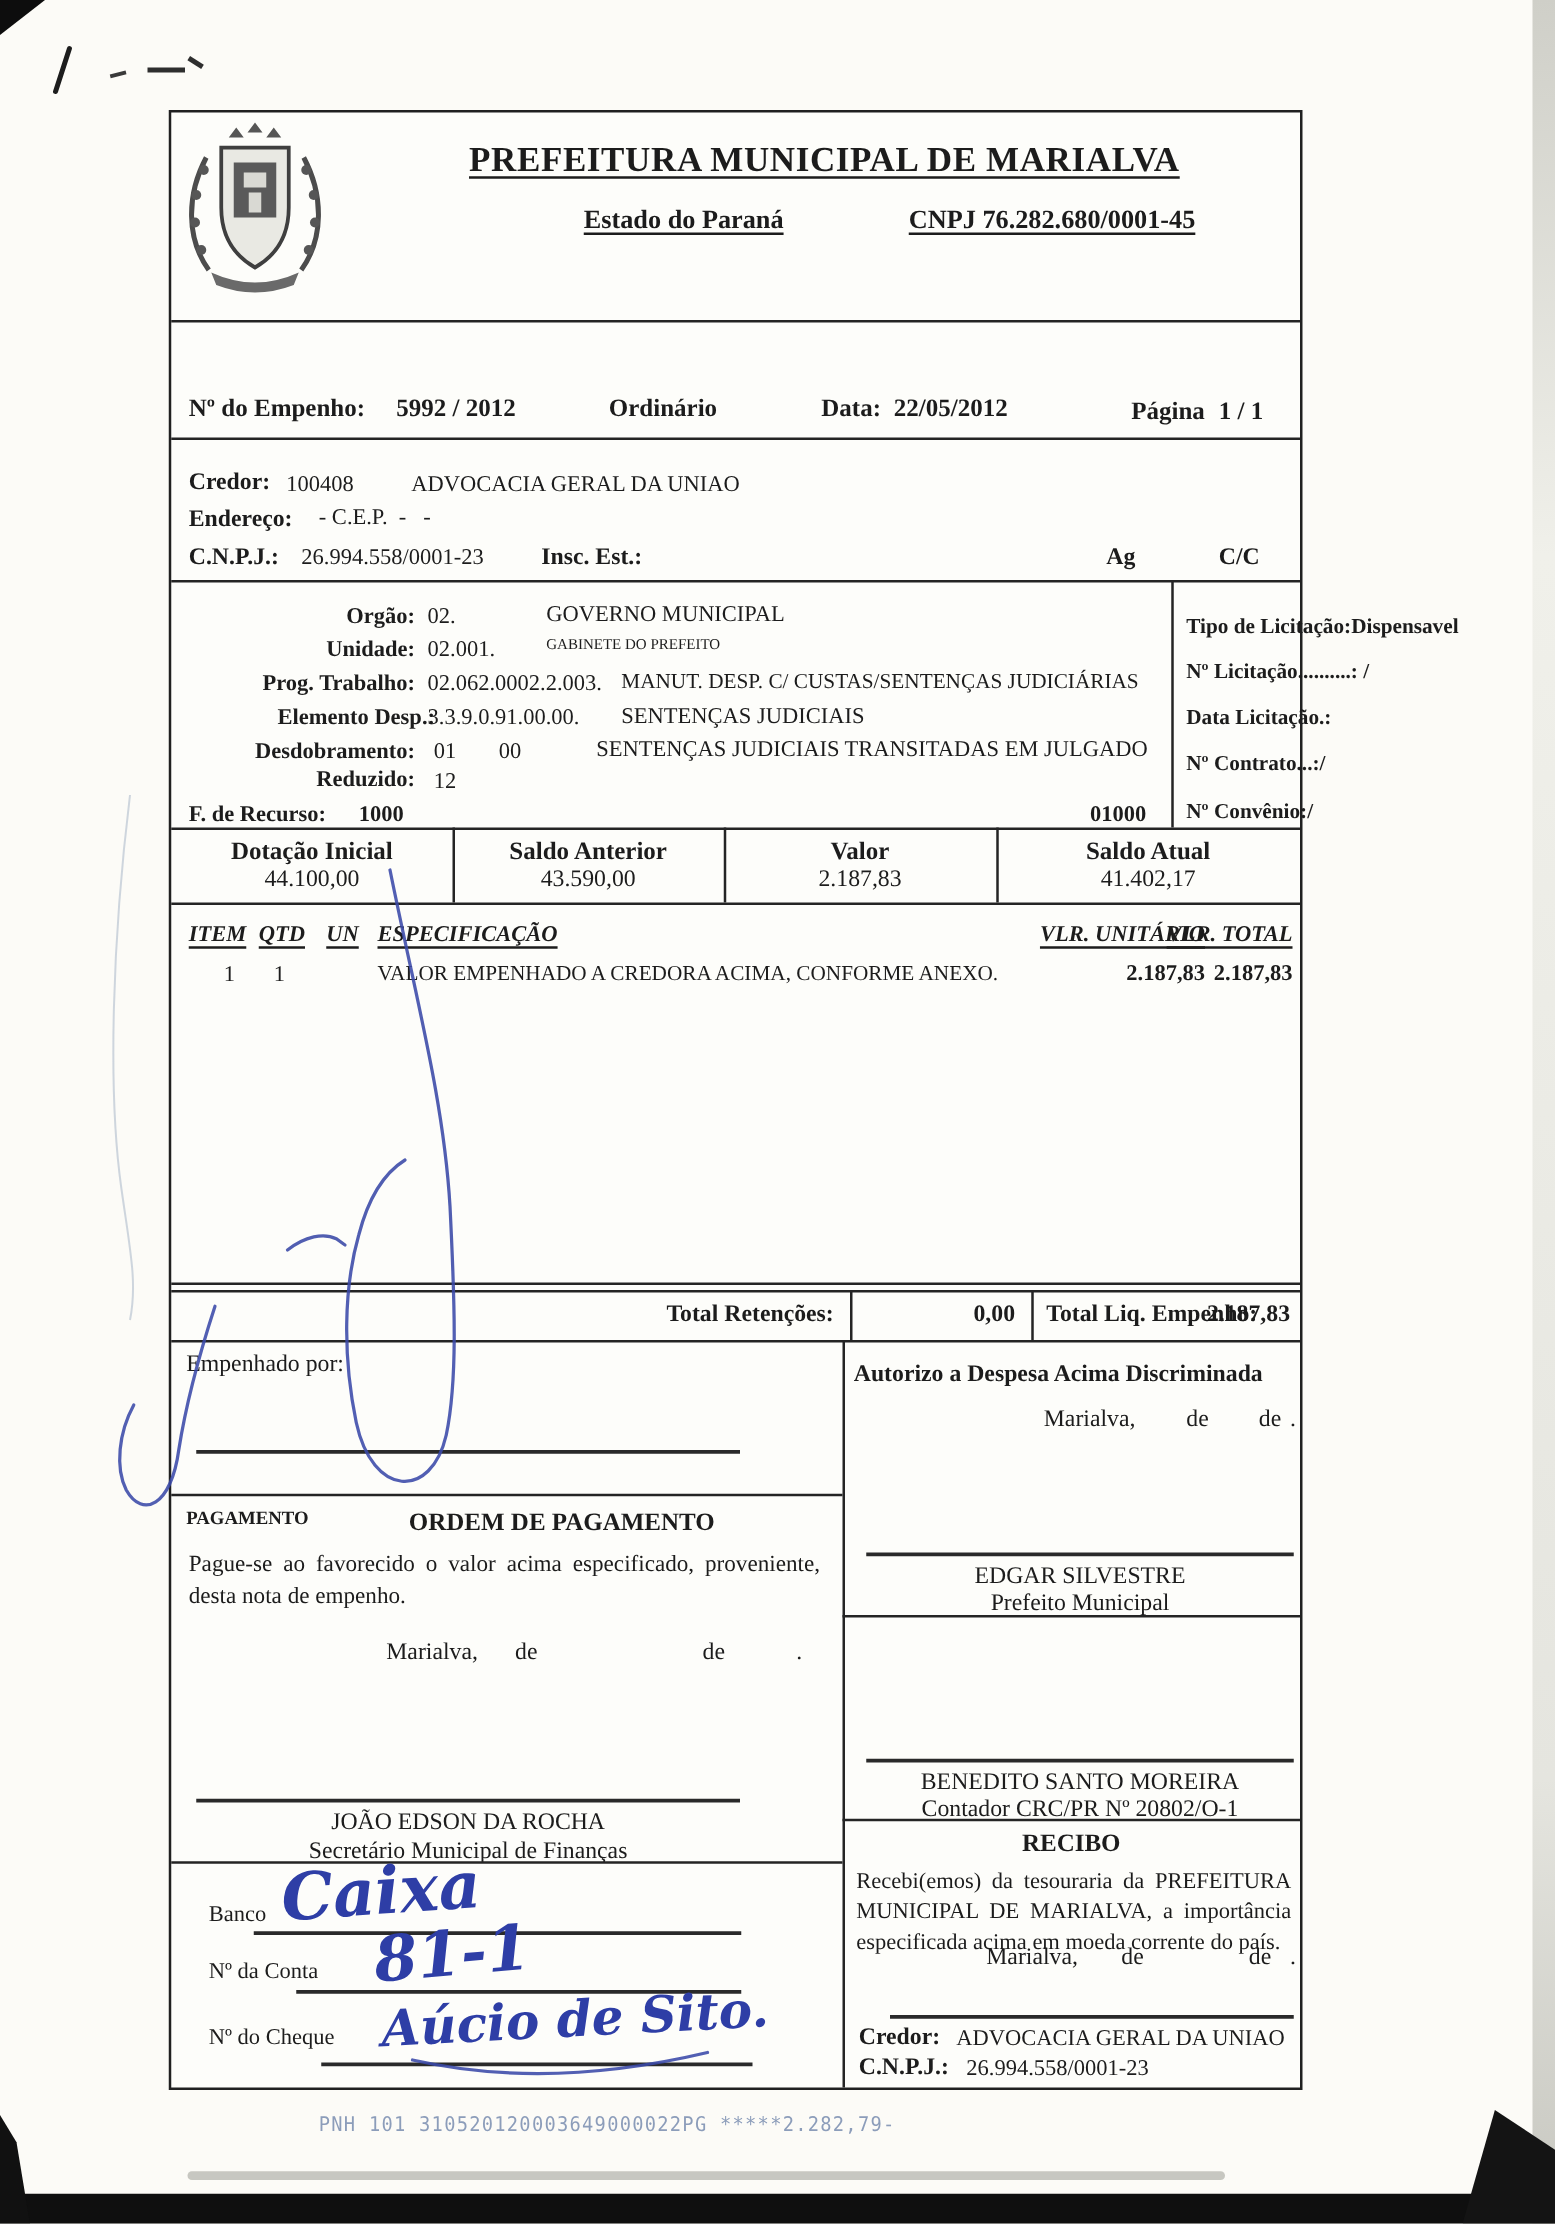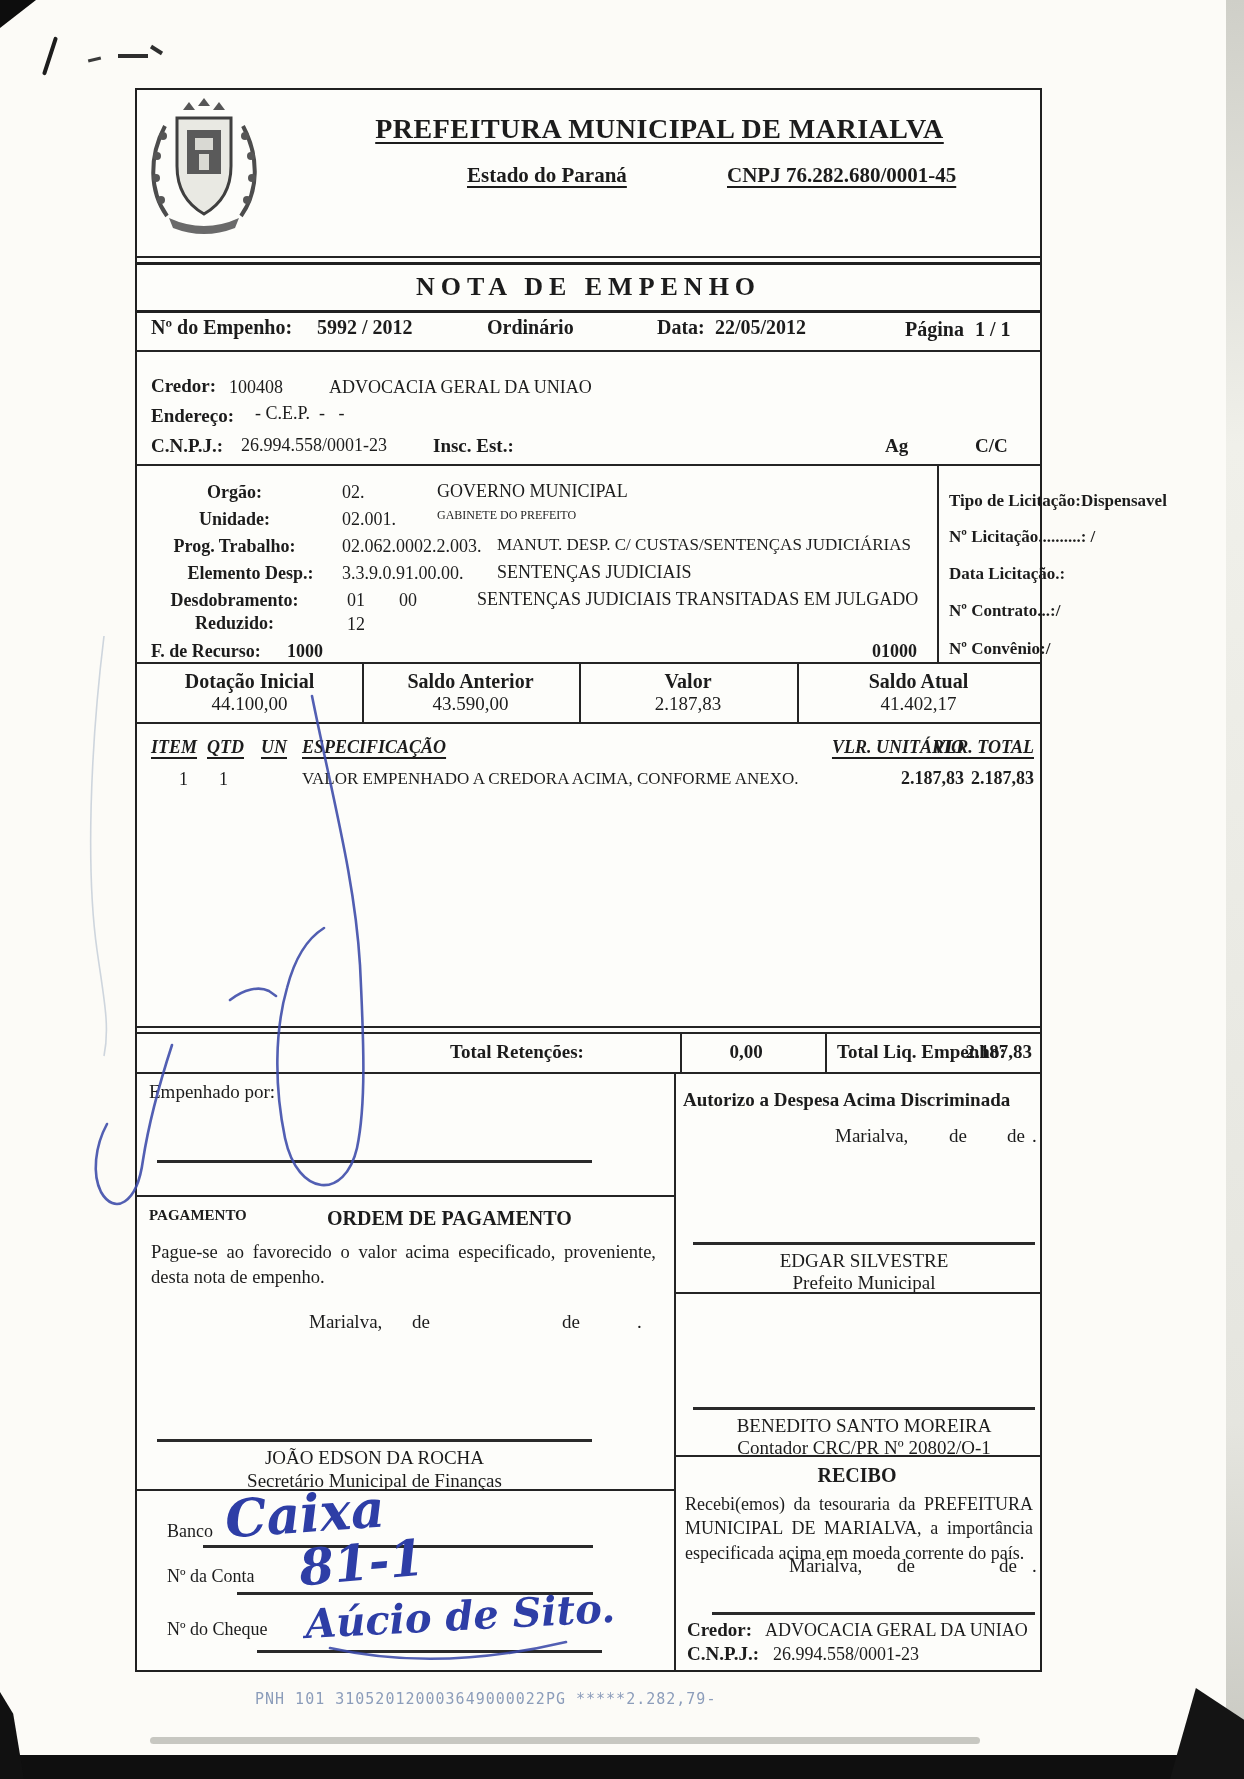--- a/index.html
+++ b/index.html
@@ -2,21 +2,21 @@
 <html><head>
 <meta charset="utf-8">
 <style>
   html,body{margin:0;padding:0;background:#9a9a94;}
   .stage{position:relative;width:1244px;height:1779px;background:#fcfbf7;overflow:hidden;
          font-family:"Liberation Serif",serif;color:#1c1c1c;}
   
   .t{position:absolute;white-space:pre;font-weight:bold;font-size:19px;line-height:1.1;}
   .n{font-weight:normal;}
   .ctr{text-align:center;}
-  .rt{text-align:center;}
+  .rt{text-align:right;}
   .u{text-decoration:underline;text-decoration-thickness:2px;text-underline-offset:4px;}
   .it{font-style:italic;}
   .p{white-space:normal;text-align:justify;font-weight:normal;}
   .hline{position:absolute;height:0;border-top:2px solid #242424;}
   .vline{position:absolute;width:0;border-left:2px solid #242424;}
   .sline{position:absolute;height:0;border-top:2px solid #2a2a2a;}
   .doc{position:absolute;left:135px;top:88px;width:903px;height:1580px;border:2px solid #202020;background:#fdfdfa;}
   .hand{position:absolute;font-family:"DejaVu Serif",serif;font-style:italic;font-weight:bold;
         color:#2e3ea6;white-space:pre;line-height:1;}
   .foot{position:absolute;font-family:"DejaVu Sans Mono",monospace;color:#8093b4;opacity:.9;
@@ -64,23 +64,20 @@
         <rect x="52" y="42" width="18" height="12" fill="#d9d9d3"></rect>
         <rect x="56" y="58" width="10" height="16" fill="#d9d9d3"></rect>
         <path d="M26 122 q35 16 70 0 l-4 10 q-31 12 -62 0 z" fill="#6a6a6a"></path>
       </svg>
     </div>
     <div class="t u" style="left:150px;top:24px;width:745px;text-align:center;font-size:28px;letter-spacing:.5px;">PREFEITURA MUNICIPAL DE MARIALVA</div>
     <div class="t u" style="left:330px;top:74px;font-size:21px;">Estado do Paraná</div>
     <div class="t u" style="left:590px;top:74px;font-size:21px;">CNPJ 76.282.680/0001-45</div>
     <div class="hline" style="left:0;top:166px;width:903px;"></div>
 
-    <div style="position:absolute;left:0;top:172px;width:903px;height:45px;border-top:3px solid #202020;border-bottom:3px solid #202020;">
-      <div class="t" style="left:0;top:8px;width:903px;text-align:center;font-size:26px;letter-spacing:6px;">NOTA DE EMPENHO</div>
-    </div>
 
     <div class="t" style="left:14px;top:226px;font-size:20px;">Nº do Empenho:</div>
     <div class="t" style="left:180px;top:226px;font-size:20px;">5992 / 2012</div>
     <div class="t" style="left:350px;top:226px;font-size:20px;">Ordinário</div>
     <div class="t" style="left:520px;top:226px;font-size:20px;">Data:</div>
     <div class="t" style="left:578px;top:226px;font-size:20px;">22/05/2012</div>
     <div class="t" style="left:768px;top:228px;font-size:20px;">Página</div>
     <div class="t" style="left:838px;top:228px;font-size:20px;">1 / 1</div>
     <div class="hline" style="left:0;top:260px;width:903px;"></div>
 

